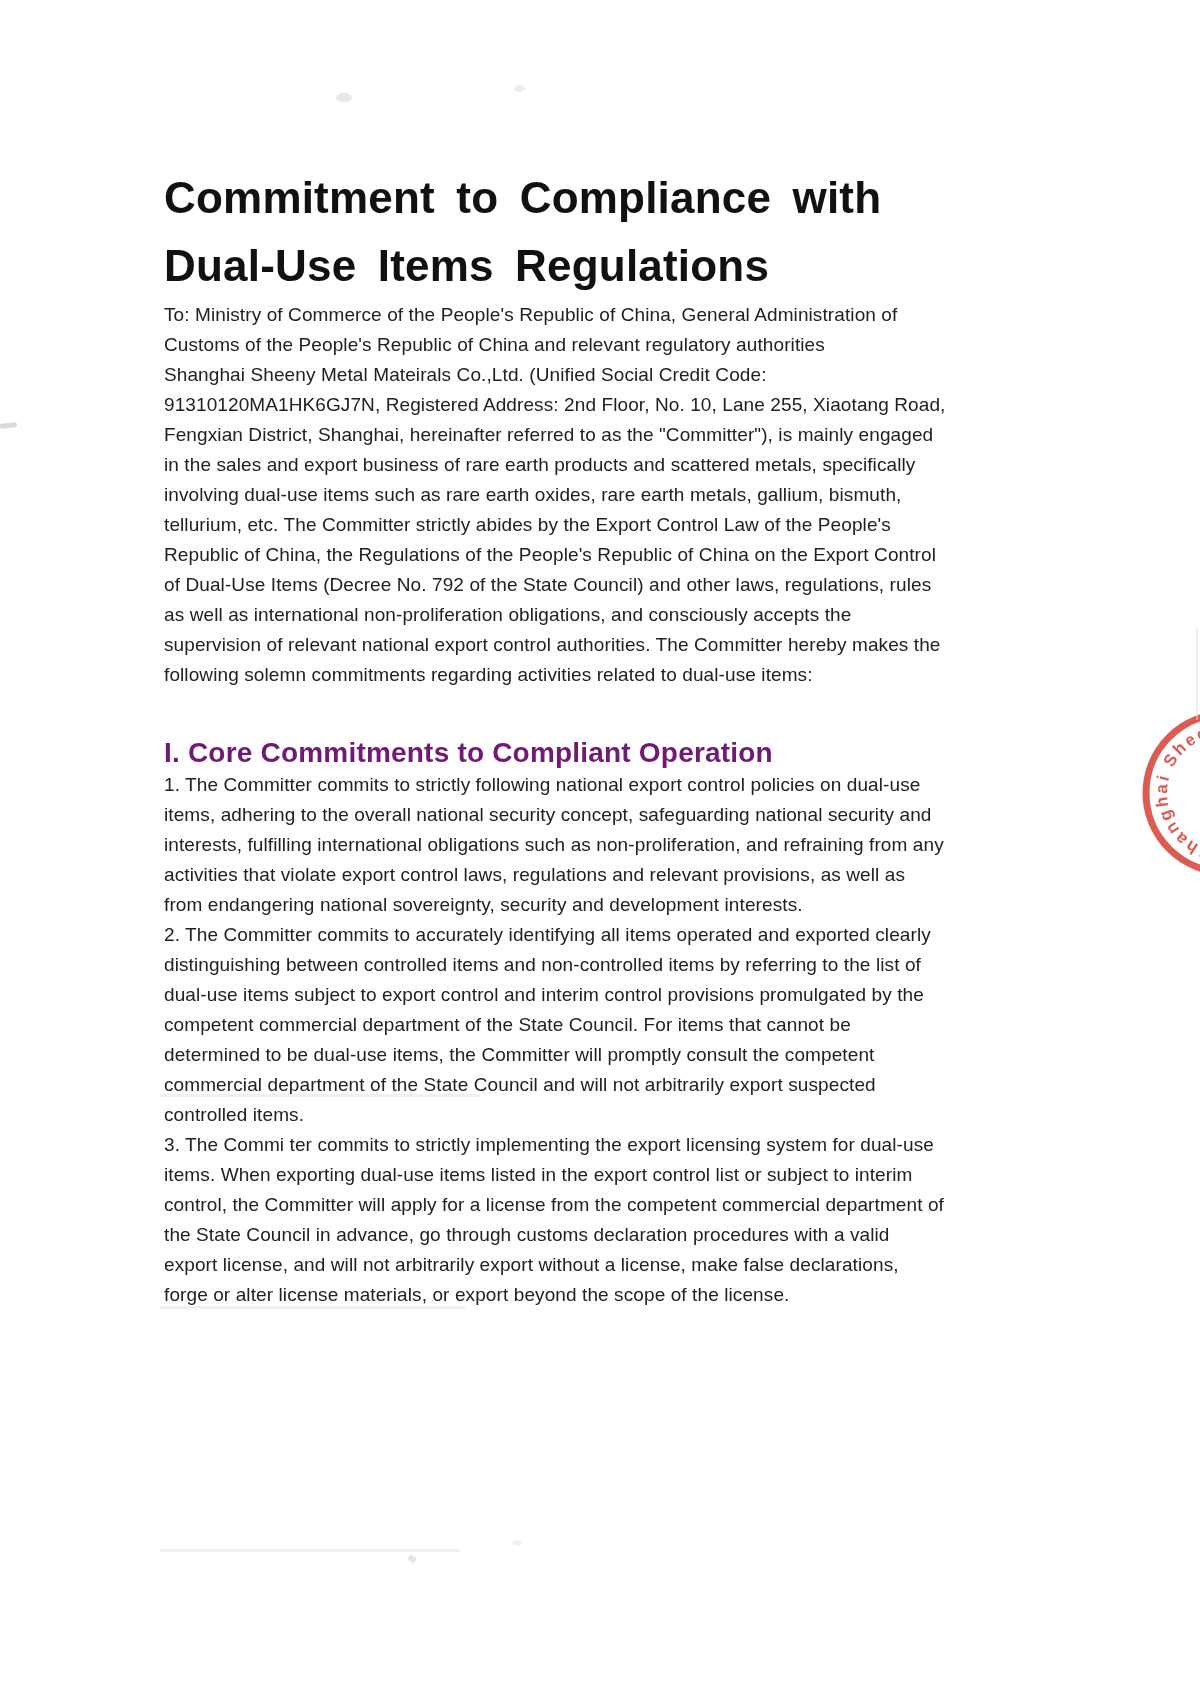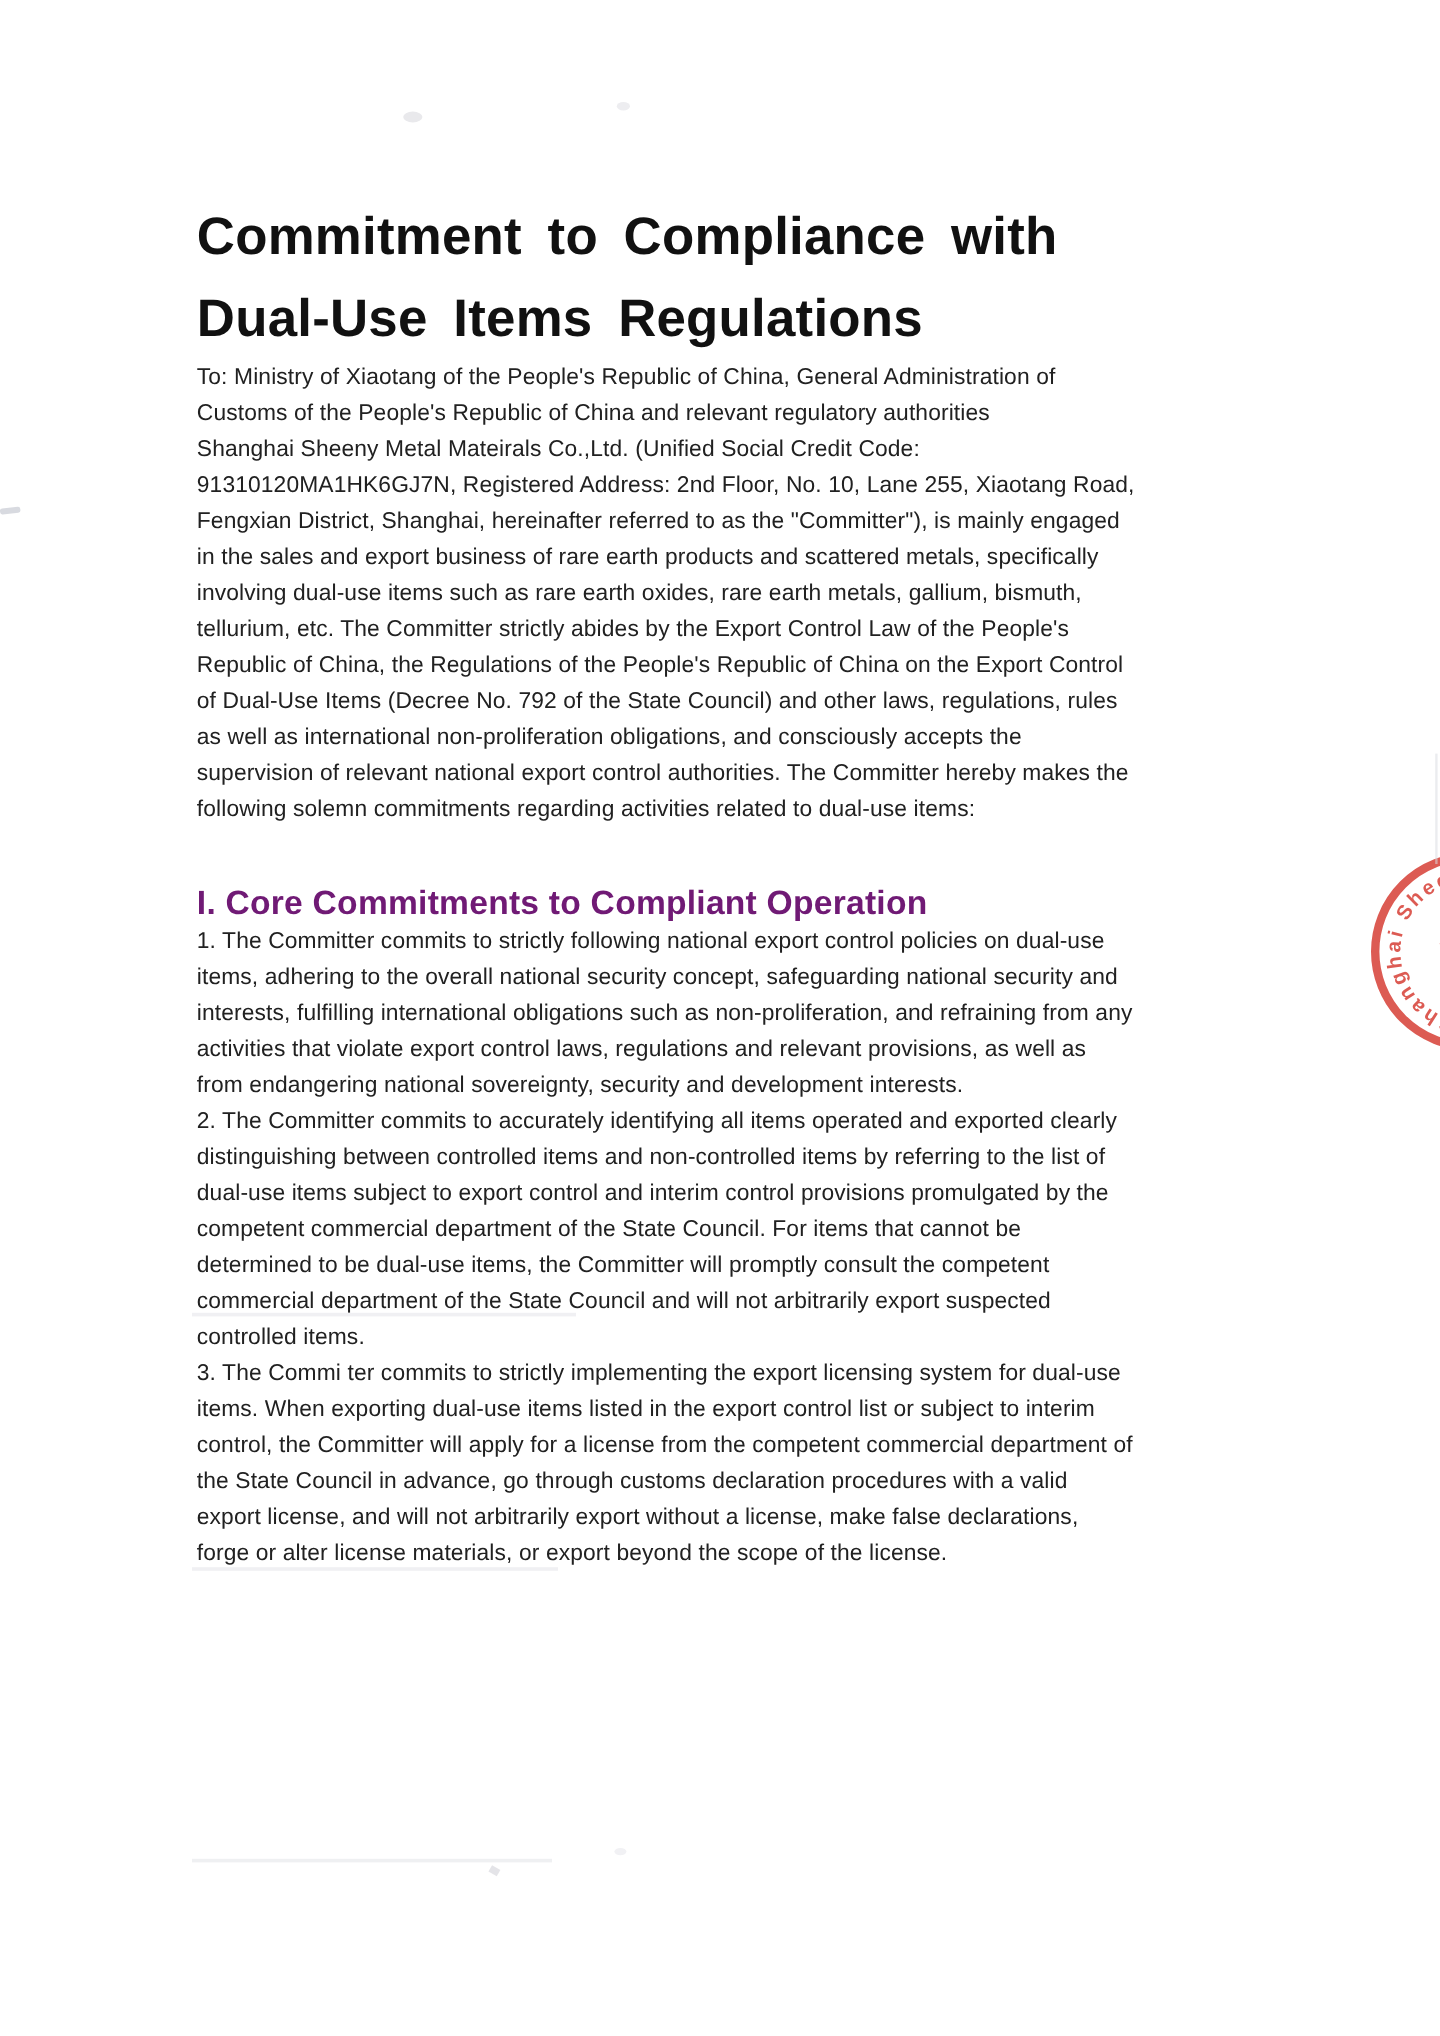--- a/index.html
+++ b/index.html
@@ -81,21 +81,21 @@
   .a-smudge-3 { left: 512px; top: 1540px; width: 10px; height: 6px; background: #f1f1f4; border-radius: 50%; }
 </style>
 </head>
 <body>
 
 <div class="page">
 
   <div class="content">
     <h1 class="doc-title">Commitment to Compliance with Dual-Use Items Regulations</h1>
 
-    <p class="body addressee">To: Ministry of Xiaotang of the People's Republic of China, General Administration of Customs of the People's Republic of China and relevant regulatory authorities</p>
+    <p class="body addressee">To: Ministry of Commerce of the People's Republic of China, General Administration of Customs of the People's Republic of China and relevant regulatory authorities</p>
 
     <p class="body intro">Shanghai Sheeny Metal Mateirals Co.,Ltd. (Unified Social Credit Code: 91310120MA1HK6GJ7N, Registered Address: 2nd Floor, No. 10, Lane 255, Xiaotang Road, Fengxian District, Shanghai, hereinafter referred to as the "Committer"), is mainly engaged in the sales and export business of rare earth products and scattered metals, specifically involving dual-use items such as rare earth oxides, rare earth metals, gallium, bismuth, tellurium, etc. The Committer strictly abides by the Export Control Law of the People's Republic of China, the Regulations of the People's Republic of China on the Export Control of Dual-Use Items (Decree No. 792 of the State Council) and other laws, regulations, rules as well as international non-proliferation obligations, and consciously accepts the supervision of relevant national export control authorities. The Committer hereby makes the following solemn commitments regarding activities related to dual-use items:</p>
 
     <h2 class="sec-heading">I. Core Commitments to Compliant Operation</h2>
 
     <p class="body item-1">1. The Committer commits to strictly following national export control policies on dual-use items, adhering to the overall national security concept, safeguarding national security and interests, fulfilling international obligations such as non-proliferation, and refraining from any activities that violate export control laws, regulations and relevant provisions, as well as from endangering national sovereignty, security and development interests.</p>
 
     <p class="body item-2">2. The Committer commits to accurately identifying all items operated and exported clearly distinguishing between controlled items and non-controlled items by referring to the list of dual-use items subject to export control and interim control provisions promulgated by the competent commercial department of the State Council. For items that cannot be determined to be dual-use items, the Committer will promptly consult the competent commercial department of the State Council and will not arbitrarily export suspected controlled items.</p>
 
     <p class="body item-3">3. The Commi ter commits to strictly implementing the export licensing system for dual-use items. When exporting dual-use items listed in the export control list or subject to interim control, the Committer will apply for a license from the competent commercial department of the State Council in advance, go through customs declaration procedures with a valid export license, and will not arbitrarily export without a license, make false declarations, forge or alter license materials, or export beyond the scope of the license.</p>

